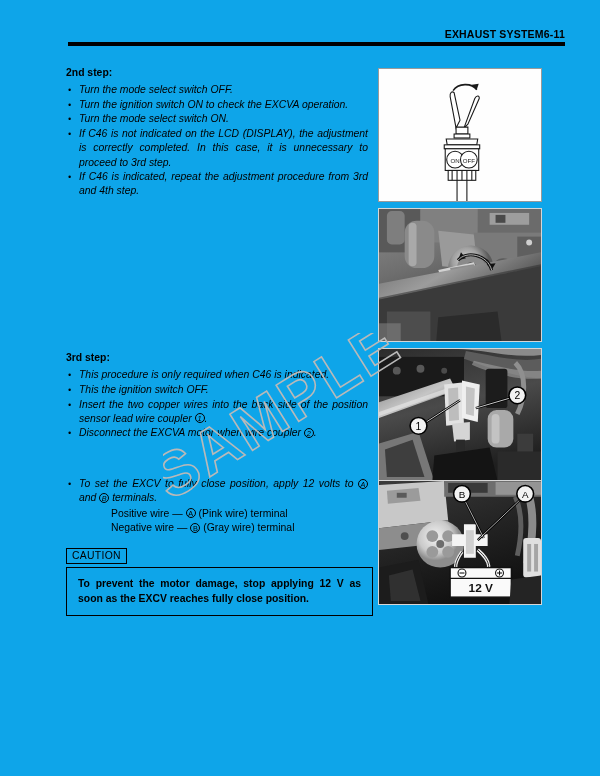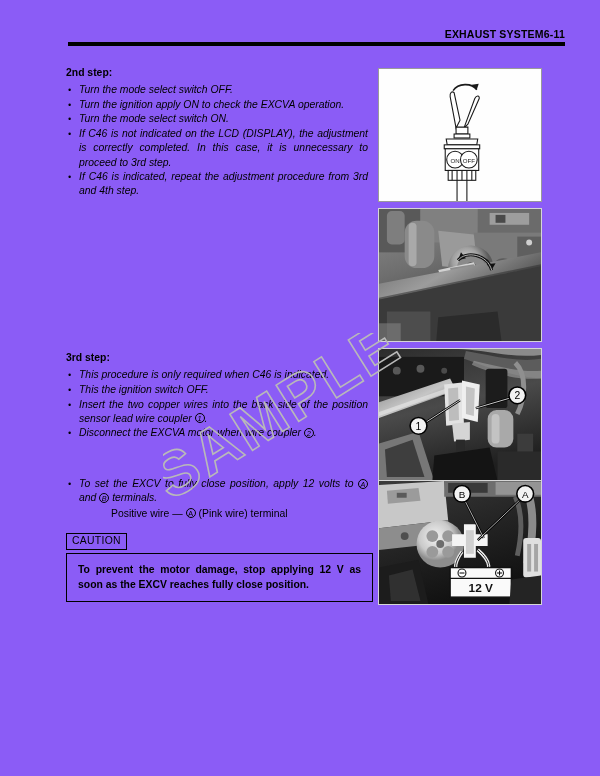--- a/index.html
+++ b/index.html
@@ -11,21 +11,21 @@
     width: 600px;
     height: 776px;
     position: relative;
     font-family: "Liberation Sans", sans-serif;
     color: #000;
     overflow: hidden;
   }
   .page {
     position: absolute;
     inset: 0;
-    background: #8b5cf6;
+    background: #0ea5e9;
   }
 
   
   .header-row {
     position: absolute;
     left: 68px;
     top: 24px;
     width: 497px;
     height: 16px;
     display: flex;
@@ -189,21 +189,21 @@
     <span class="header-page">6-11</span>
   </div>
   <div class="header-rule"></div>
 
   <div class="text-col">
 
     <div>
       <p class="step-head">2nd step:</p>
       <ul class="bullets">
         <li class="nojustify">Turn the mode select switch OFF.</li>
-        <li class="nojustify">Turn the ignition apply ON to check the EXCVA operation.</li>
+        <li class="nojustify">Turn the ignition switch ON to check the EXCVA operation.</li>
         <li class="nojustify">Turn the mode select switch ON.</li>
         <li>If C46 is not indicated on the LCD (DISPLAY), the adjustment is correctly completed. In this case, it is unnecessary to proceed to 3rd step.</li>
         <li>If C46 is indicated, repeat the adjustment procedure from 3rd and 4th step.</li>
       </ul>
     </div>
 
     <div class="block-gap-a"></div>
 
     <div>
       <p class="step-head">3rd step:</p>
@@ -216,20 +216,21 @@
     </div>
 
     <div class="block-gap-b"></div>
 
     <div>
       <ul class="bullets">
         <li><span>To set the EXCV to fully close position, apply 12 volts to</span> <span class="circled">A</span> <span>and</span> <span class="circled">B</span> <span>terminals.</span></li>
       </ul>
       <ul class="wire-lines">
         <li><span>Positive wire</span><span class="wire-dash">—</span><span class="circled">A</span> <span>(Pink wire) terminal</span></li>
+        <li><span>Negative wire</span><span class="wire-dash">—</span><span class="circled">B</span> <span>(Gray wire) terminal</span></li>
       </ul>
 
       <div class="caution-wrap">
         <div class="caution-tag">CAUTION</div>
         <div class="caution-box">
           <div class="caution-text">To prevent the motor damage, stop applying 12 V as soon as the EXCV reaches fully close position.</div>
         </div>
       </div>
     </div>
 

